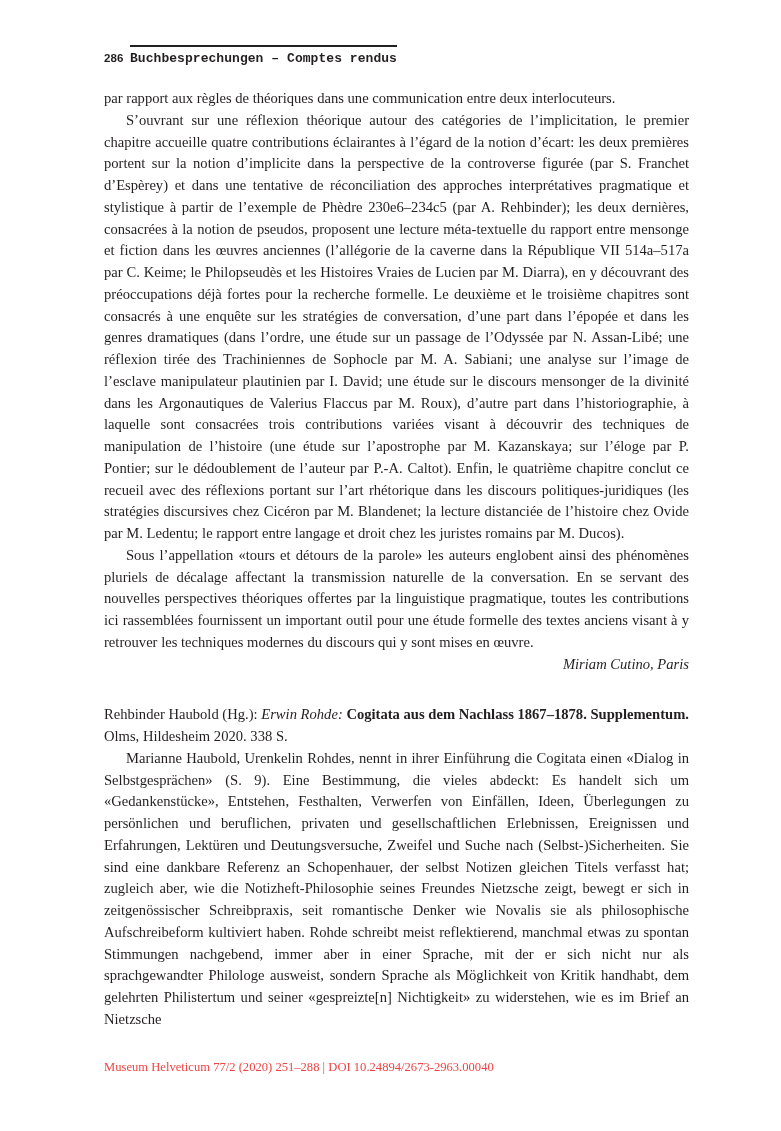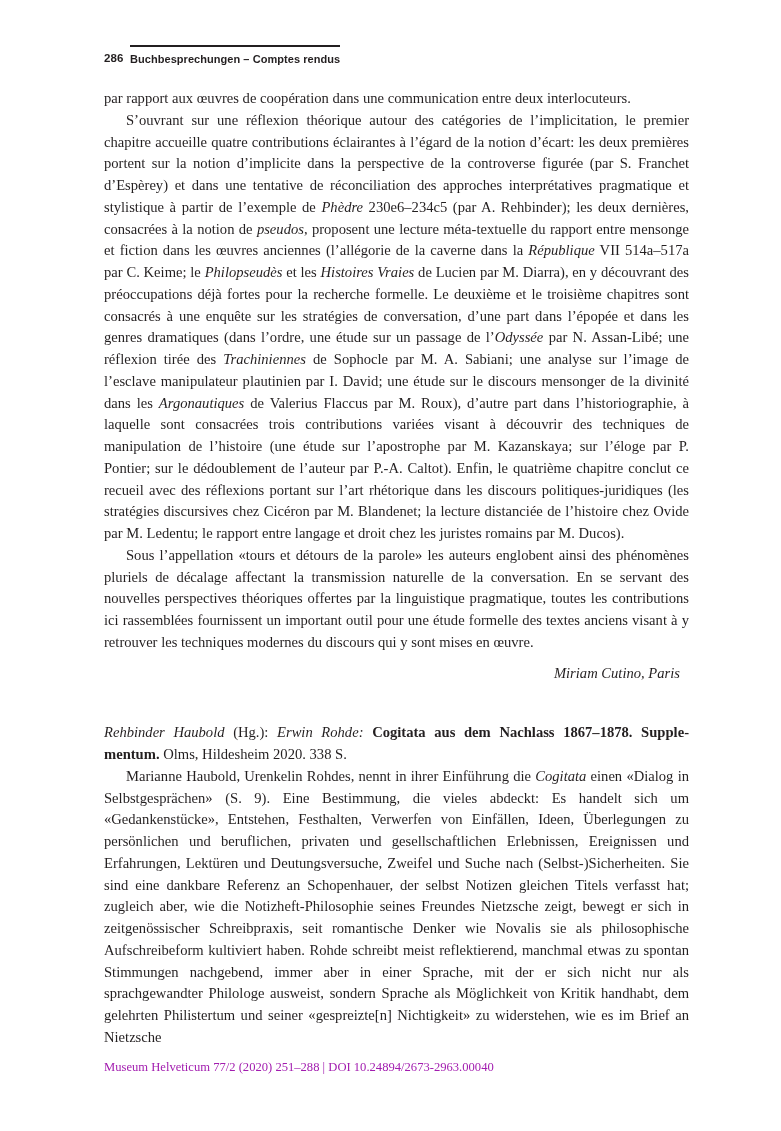--- a/index.html
+++ b/index.html
@@ -46,23 +46,23 @@
   .runhead-rulewrap {
     flex: 0 0 auto;
   }
   .runhead-rule {
     height: 2.4px;
     background: #231f20;
     width: 100%;
     margin-bottom: 5px;
   }
   .runhead-title {
-    font-family: Liberation Sans, sans-serif;
+    font-family: Liberation Mono, monospace;
     font-weight: 700;
-    font-size: 11px;
+    font-size: 13px;
     line-height: 14px;
     letter-spacing: 0.05px;
     white-space: nowrap;
     color: #231f20;
   }
 
   
   .content {
     position: absolute;
     left: 104px;
@@ -77,72 +77,72 @@
     text-align: justify;
     text-justify: inter-word;
     hyphens: manual;
     -webkit-hyphens: manual;
     color: #231f20;
   }
   p.para.indent {
     text-indent: 22px;
   }
   .attribution {
-    margin: 9px;
+    margin: 0;
     font-size: 14.6px;
     line-height: 21.75px;
     text-align: right;
     font-style: italic;
     color: #231f20;
   }
 
   .gap-review {
     height: 29px;
   }
 
   p.review-head {
     margin: 0;
     font-size: 14.6px;
     line-height: 21.75px;
     text-align: justify;
     color: #231f20;
   }
-  .it  { font-style: italic; }
+  .it  { }
   .bd  { font-weight: 700; }
   .bdit { font-weight: 400; font-style: italic; }
 
   
   .footer {
     position: absolute;
     left: 104px;
     top: 1059px;
     width: 585px;
     font-size: 12.6px;
     line-height: 16px;
-    color: #a21caf;
+    color: #ef4444;
     white-space: nowrap;
   }
 </style>
 </head>
 <body>
 
 <div class="page">
 
   <div class="runhead">
     <div class="runhead-folio">286</div>
     <div class="runhead-rulewrap">
       <div class="runhead-rule"></div>
       <div class="runhead-title">Buchbesprechungen – Comptes rendus</div>
     </div>
   </div>
 
   <div class="content">
 
     <div>
-      <p class="para">par rapport aux œuvres de coopération dans une communication entre deux interlocu­teurs.</p>
+      <p class="para">par rapport aux règles de théoriques dans une communication entre deux interlocu­teurs.</p>
       <p class="para indent"><span>S’ouvrant sur une réflexion théorique autour des catégories de l’implicitation, le premier chapitre accueille quatre contributions éclairantes à l’égard de la notion d’écart: les deux premières portent sur la notion d’implicite dans la perspective de la controverse figurée (par S. Franchet d’Espèrey) et dans une tentative de réconciliation des approches interprétatives pragmatique et stylistique à partir de l’exemple de </span><span class="it">Phèdre</span><span> 230e6–234c5 (par A. Rehbinder); les deux dernières, consacrées à la notion de </span><span class="it">pseudos</span><span>, proposent une lecture méta-textuelle du rapport entre mensonge et fiction dans les œuvres anciennes (l’allégorie de la caverne dans la </span><span class="it">République</span><span> VII 514a–517a par C. Keime; le </span><span class="it">Philopseudès</span><span> et les </span><span class="it">Histoires Vraies</span><span> de Lucien par M. Diarra), en y découvrant des préoccupations déjà fortes pour la recherche formelle. Le deuxième et le troisième chapitres sont consacrés à une enquête sur les stratégies de conversation, d’une part dans l’épopée et dans les genres dramatiques (dans l’ordre, une étude sur un passage de l’</span><span class="it">Odyssée</span><span> par N. Assan-Libé; une réflexion tirée des </span><span class="it">Trachiniennes</span><span> de Sophocle par M. A. Sabiani; une analyse sur l’image de l’esclave manipulateur plautinien par I. David; une étude sur le discours mensonger de la divinité dans les </span><span class="it">Argonautiques</span><span> de Valerius Flaccus par M. Roux), d’autre part dans l’historiographie, à laquelle sont consacrées trois contributions variées visant à découvrir des techniques de manipulation de l’histoire (une étude sur l’apostrophe par M. Kazanskaya; sur l’éloge par P. Pontier; sur le dédoublement de l’auteur par P.-A. Cal­tot). Enfin, le quatrième chapitre conclut ce recueil avec des réflexions portant sur l’art rhétorique dans les discours politiques-juridiques (les stratégies discursives chez Cicéron par M. Blandenet; la lecture distanciée de l’histoire chez Ovide par M. Ledentu; le rapport entre langage et droit chez les juristes romains par M. Ducos).</span></p>
       <p class="para indent">Sous l’appellation «tours et détours de la parole» les auteurs englobent ainsi des phénomènes pluriels de décalage affectant la transmission naturelle de la conversation. En se servant des nouvelles perspectives théoriques offertes par la linguistique pragma­tique, toutes les contributions ici rassemblées fournissent un important outil pour une étude formelle des textes anciens visant à y retrouver les techniques modernes du discours qui y sont mises en œuvre.</p>
       <p class="attribution">Miriam Cutino, Paris</p>
     </div>
 
     <div class="gap-review"></div>
 
     <div>
       <p class="review-head"><span class="it">Rehbinder Haubold</span><span> (Hg.): </span><span class="bdit">Erwin Rohde:</span><span class="bd"> Cogitata aus dem Nachlass 1867–1878. Supple­mentum.</span><span> Olms, Hildesheim 2020. 338 S.</span></p>
       <p class="para indent"><span>Marianne Haubold, Urenkelin Rohdes, nennt in ihrer Einführung die </span><span class="it">Cogitata</span><span> einen «Dialog in Selbstgesprächen» (S. 9). Eine Bestimmung, die vieles abdeckt: Es handelt sich um «Gedankenstücke», Entstehen, Festhalten, Verwerfen von Einfällen, Ideen, Überle­gungen zu persönlichen und beruflichen, privaten und gesellschaftlichen Erlebnissen, Ereignissen und Erfahrungen, Lektüren und Deutungsversuche, Zweifel und Suche nach (Selbst-)Sicherheiten. Sie sind eine dankbare Referenz an Schopenhauer, der selbst Noti­zen gleichen Titels verfasst hat; zugleich aber, wie die Notizheft-Philosophie seines Freundes Nietzsche zeigt, bewegt er sich in zeitgenössischer Schreibpraxis, seit romanti­sche Denker wie Novalis sie als philosophische Aufschreibeform kultiviert haben. Rohde schreibt meist reflektierend, manchmal etwas zu spontan Stimmungen nachgebend, immer aber in einer Sprache, mit der er sich nicht nur als sprachgewandter Philologe ausweist, sondern Sprache als Möglichkeit von Kritik handhabt, dem gelehrten Philister­tum und seiner «gespreizte[n] Nichtigkeit» zu widerstehen, wie es im Brief an Nietzsche</span></p>

